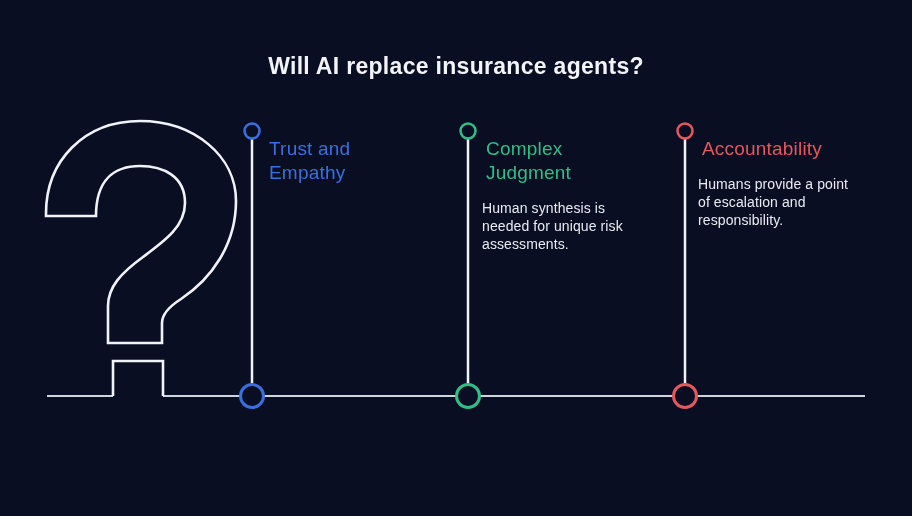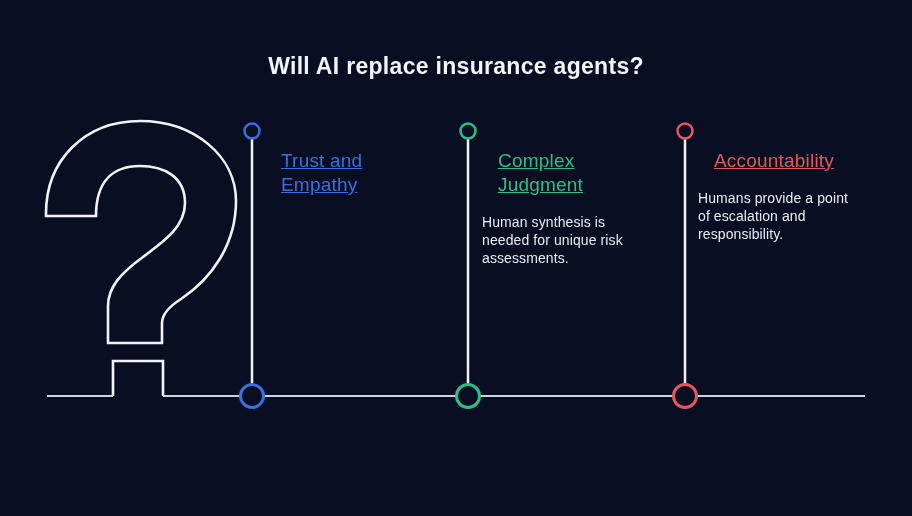--- a/index.html
+++ b/index.html
@@ -20,26 +20,25 @@
     font-size:23px; font-weight:700;
     letter-spacing:0.3px;
     color:#f3f4f8;
   }
   .gfx { position:absolute; left:0; top:0; }
   .column { position:absolute; top:133px; width:178px; }
   .col-1 { left:265px; }
   .col-2 { left:482px; }
   .col-3 { left:698px; }
   .col-title {
-    margin:16px;
+    margin:4px;
     font-size:19px; line-height:24px;
     font-weight:500;
     white-space:pre-line;
     letter-spacing:0.2px;
-    text-decoration:underline;
   }
   .col-body {
     margin:14px 0 0 0;
     font-size:14px; line-height:18px;
     color:#e9ebf1;
     white-space:pre-line;
     letter-spacing:0.1px;
   }
 </style>
 </head>

